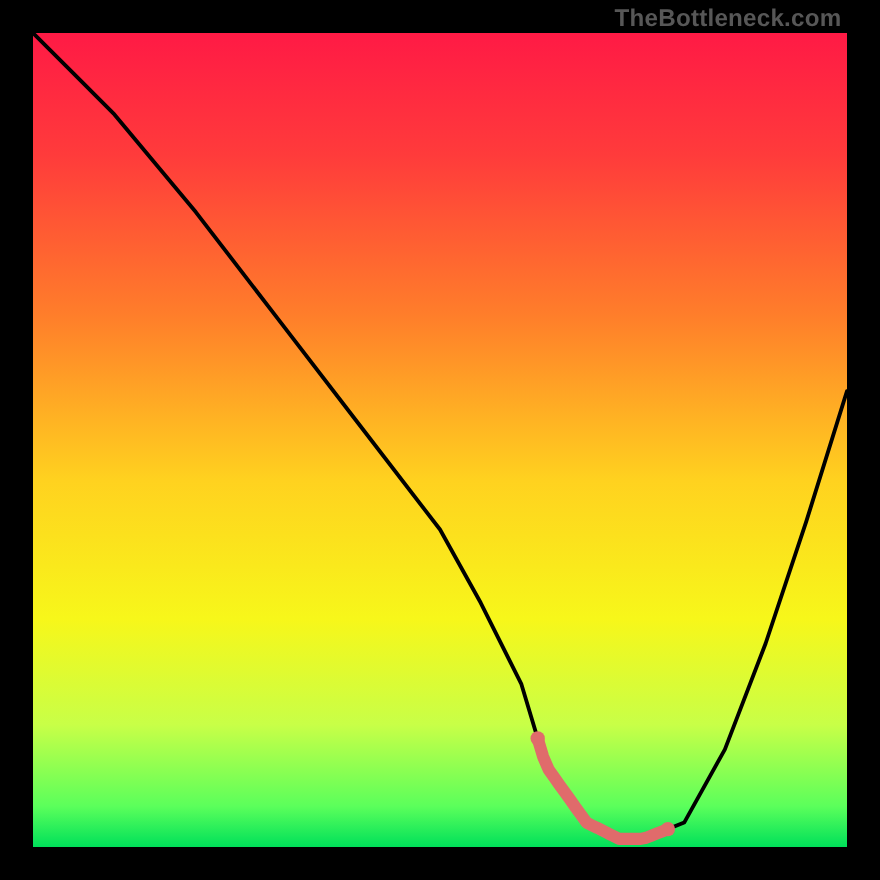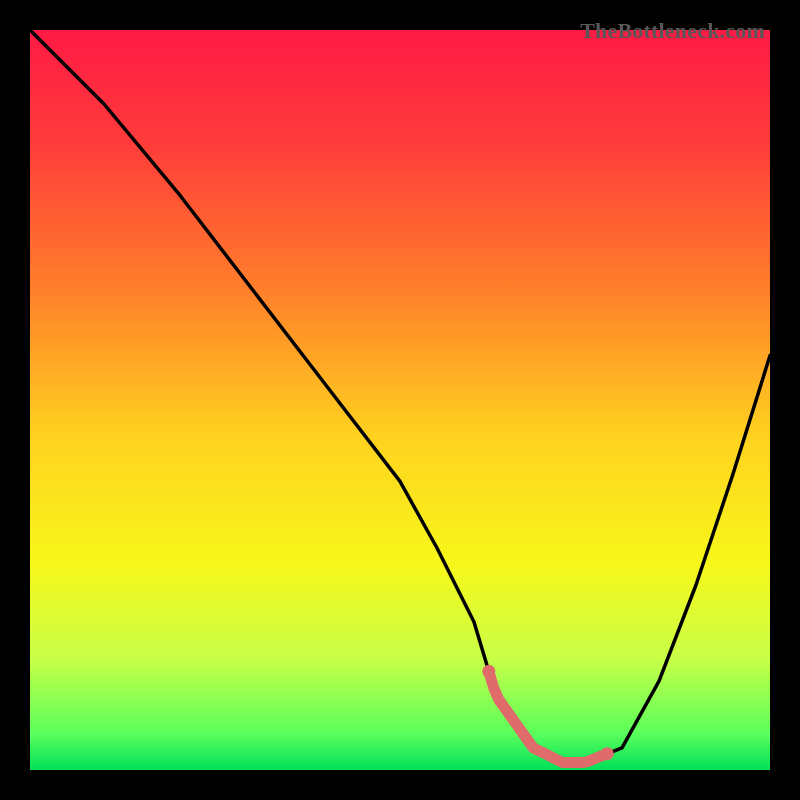--- a/index.html
+++ b/index.html
@@ -20,23 +20,23 @@
   }
   .gradient {
     position: absolute;
     left: 0;
     top: 0;
     width: 100%;
     height: 100%;
   }
   .watermark {
     position: absolute;
-    top: 18px;
+    top: 4px;
     right: 35px;
-    font-family: Liberation Serif, serif;
+    font-family: Liberation Sans, sans-serif;
     font-size: 22px;
     font-weight: 600;
     color: #575757;
     letter-spacing: 0.2px;
   }
   svg.curve {
     position: absolute;
     left: 0;
     top: 0;
     width: 100%;

